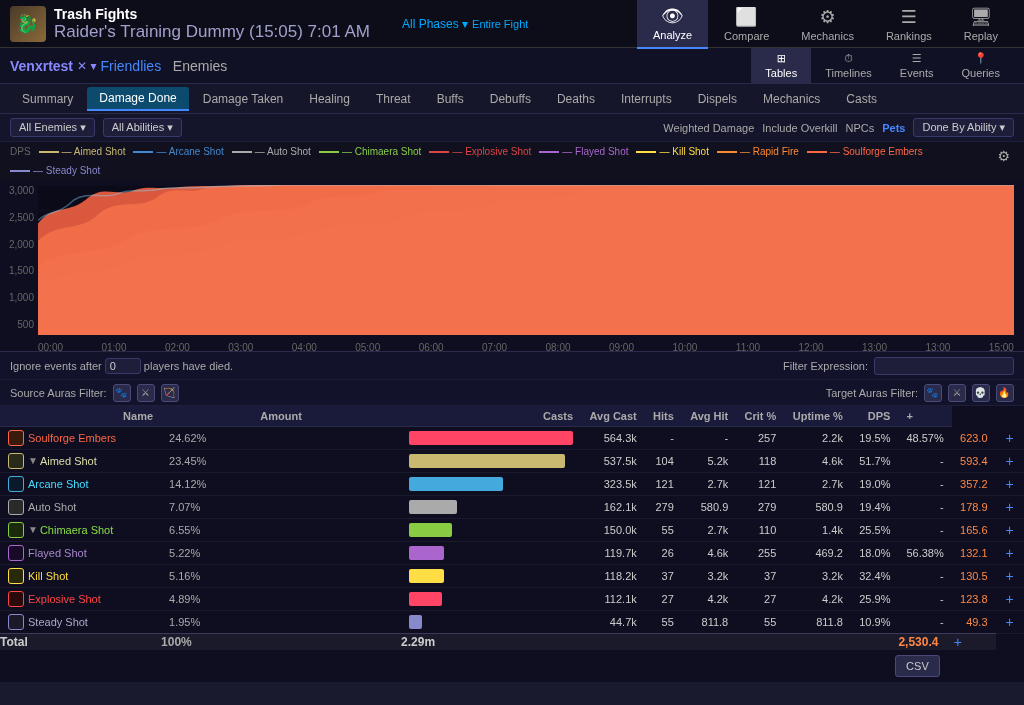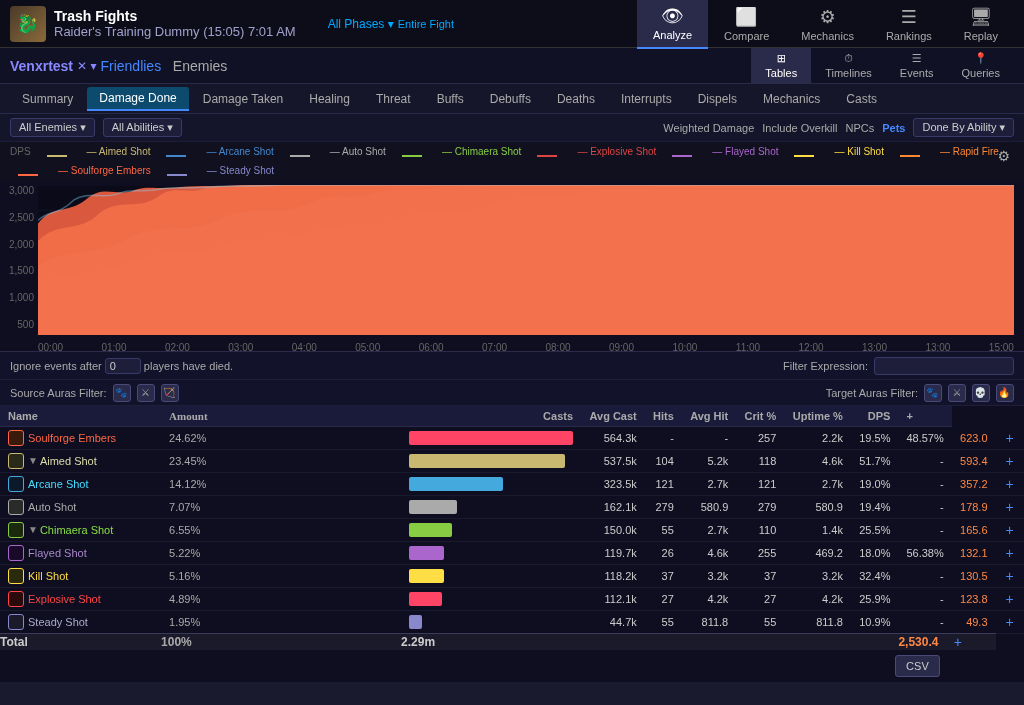--- a/index.html
+++ b/index.html
@@ -22,21 +22,21 @@
     .boss-icon {
       width: 36px; height: 36px;
       background: linear-gradient(135deg, #4a3a2a, #8a6a3a);
       border-radius: 4px;
       margin-right: 8px;
       display: flex; align-items: center; justify-content: center;
       font-size: 18px;
     }
     .boss-info { display: flex; flex-direction: column; }
     .boss-name { color: #fff; font-size: 14px; font-weight: bold; }
-    .boss-sub { color: #a0a0cc; font-size: 13px; }
+    .boss-sub { color: #a0a0cc; font-size: 17px; }
     .phases-btn {
       background: transparent;
       color: #ccc;
       border: none;
       padding: 4px 12px;
       cursor: pointer;
       font-size: 13px;
       margin-left: 20px;
       display: flex; align-items: center; gap: 4px;
     }
@@ -137,21 +137,21 @@
     }
     .chart-legend {
       display: flex;
       flex-wrap: wrap;
       align-items: center;
       padding: 4px 10px;
       background: #10101e;
       gap: 8px;
       font-size: 10px;
     }
-    .legend-item { display: flex; align-items: flex-end; gap: 20px; cursor: pointer; margin-left: 8px; }
+    .legend-item { display: flex; align-items: center; gap: 3px; cursor: pointer; }
     .legend-dot { width: 20px; height: 2px; }
     .chart-svg-wrap { position: relative; width: 100%; height: 175px; }
     .chart-yaxis {
       position: absolute;
       left: 0; top: 0; bottom: 20px;
       width: 38px;
       display: flex; flex-direction: column; justify-content: space-between;
       padding: 5px 0;
       font-size: 10px; color: #666;
       text-align: right;
@@ -506,22 +506,22 @@
     <div class="aura-icon" style="background:#2a2a4a;border:1px solid #4a4a7a;">⚔</div>
     <div class="aura-icon" style="background:#2a2a4a;border:1px solid #4a4a7a;">💀</div>
     <div class="aura-icon" style="background:#2a2a4a;border:1px solid #4a4a7a;">🔥</div>
   </div>
 </div>
 
 <div class="table-wrap">
   <table>
     <thead>
       <tr>
-        <th style="min-width:160px;">Name</th>
-        <th style="width:240px;font-family:Liberation Serif, serif;">Amount</th>
+        <th style="min-width:160px;text-align:right;">Name</th>
+        <th style="width:240px;text-align:center;">Amount</th>
         <th class="right">Casts</th>
         <th class="right">Avg Cast</th>
         <th class="right">Hits</th>
         <th class="right">Avg Hit</th>
         <th class="right">Crit %</th>
         <th class="right">Uptime %</th>
         <th class="right">DPS</th>
         <th style="width:20px;">+</th>
       </tr>
     </thead>

